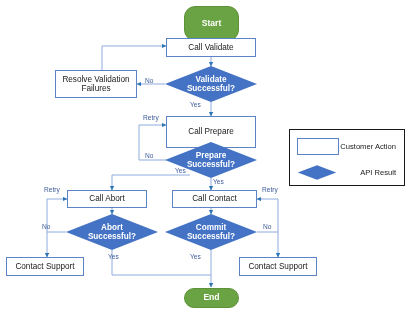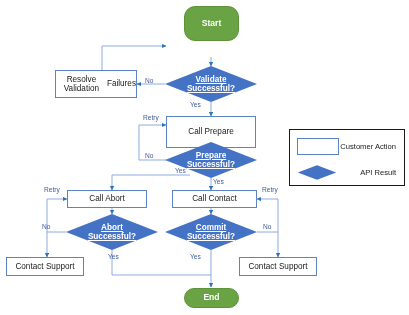--- a/index.html
+++ b/index.html
@@ -51,21 +51,20 @@
     border-radius: 11px;
     color: #ffffff;
     font-size: 8.6px;
     font-weight: bold;
   }
 
   .decision {
     color: #ffffff;
     font-size: 8.2px;
     font-weight: bold;
-    text-decoration: underline;
   }
   .decision .dshape {
     position: absolute;
     left: 0; top: 0;
     width: 100%;
     height: 100%;
   }
   .decision .dlabel {
     position: relative;
     z-index: 2;
@@ -166,32 +165,35 @@
     <g stroke="#8FAADC" stroke-width="1" fill="none">
 
       <path d="M112,250 L112,275 L211,275"></path>
     </g>
   </svg>
 
   <div class="node terminator" style="left:184px; top:6px; width:55px; height:35px;">
     <span>Start</span>
   </div>
 
+  <div class="node process" style="left:166px; top:38px; width:90px; height:19px;">
+    <span>Call Validate</span>
+  </div>
 
   <div class="node decision" style="left:165px; top:66px; width:92px; height:36px;">
     <svg class="dshape" viewBox="0 0 100 100" preserveAspectRatio="none">
       <polygon points="50,0 100,50 50,100 0,50" fill="#4472C4"></polygon>
     </svg>
     <div class="dlabel">
       <div>Validate</div>
       <div>Successful?</div>
     </div>
   </div>
 
-  <div class="node process" style="left:55px; top:70px; width:82px; height:28px; flex-direction:row;">
+  <div class="node process" style="left:55px; top:70px; width:82px; height:28px; flex-direction:column;">
     <span>Resolve Validation</span>
     <span>Failures</span>
   </div>
 
   <div class="node process" style="left:166px; top:116px; width:90px; height:32px;">
     <span>Call Prepare</span>
   </div>
 
   <div class="node decision" style="left:165px; top:142px; width:92px; height:36px;">
     <svg class="dshape" viewBox="0 0 100 100" preserveAspectRatio="none">

